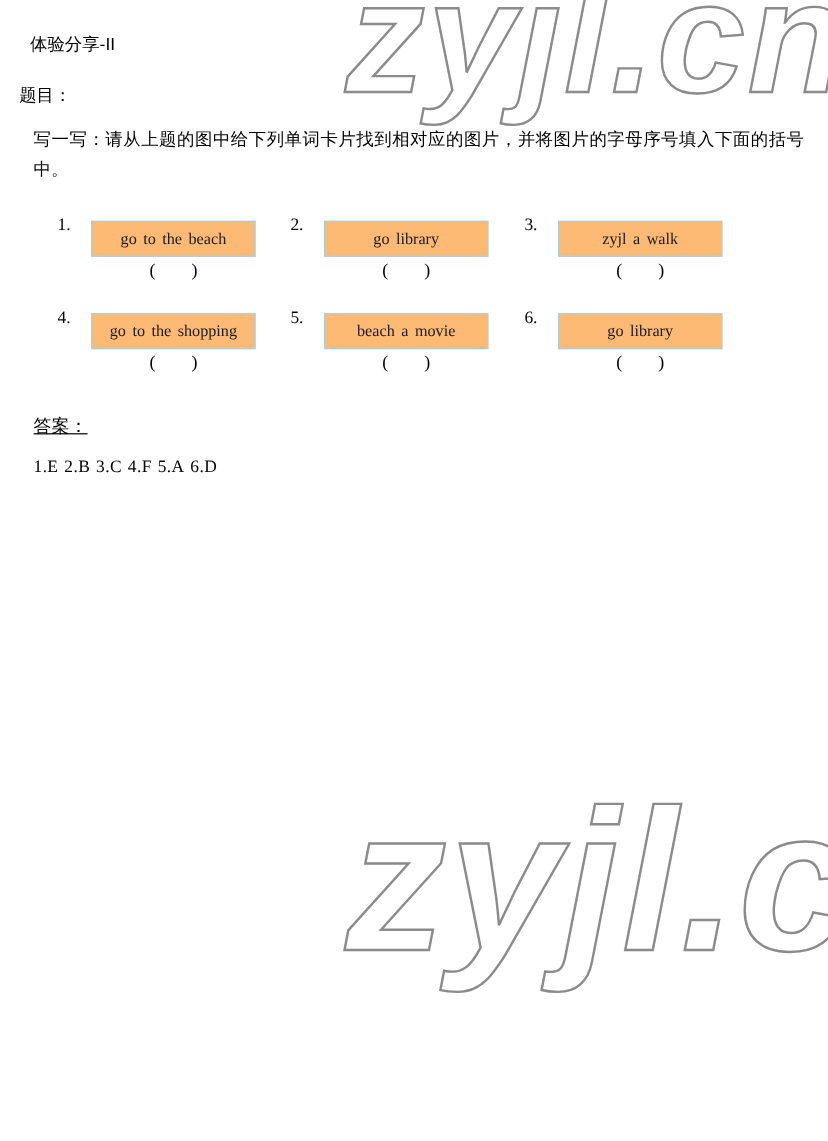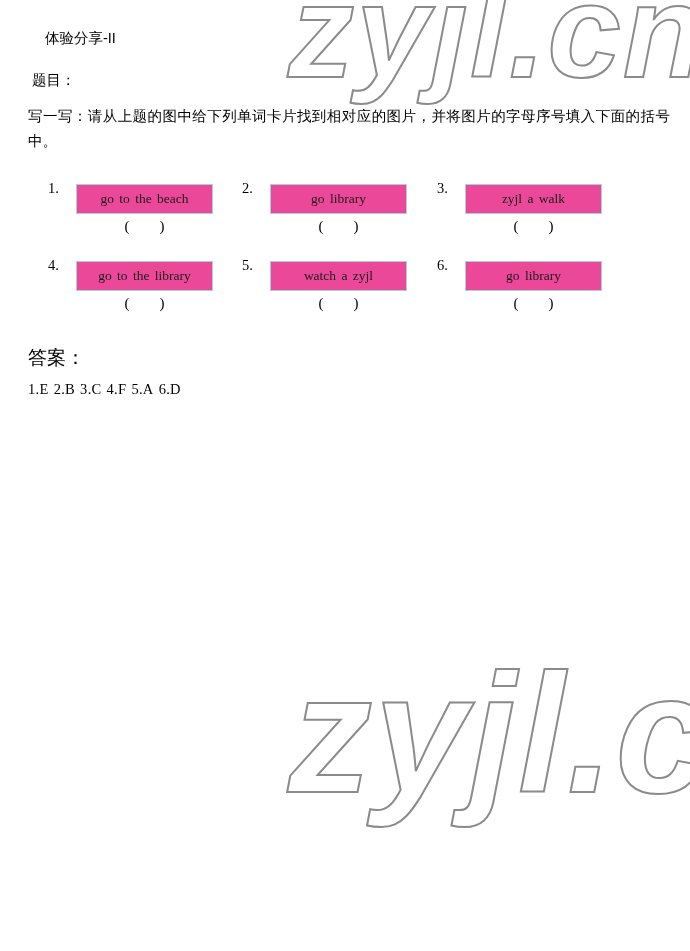--- a/index.html
+++ b/index.html
@@ -43,43 +43,42 @@
   }
 
   
   .page {
     position: relative;
     z-index: 2;
     padding: 0;
   }
   .doc-title {
     position: absolute;
-    left: 45px;
+    left: 25px;
     top: 28px;
     font-size: 14.5px;
     line-height: 1.4;
     white-space: nowrap;
   }
   .section-label {
     position: absolute;
-    left: 32px;
+    left: 16px;
     top: 70px;
     font-size: 14.5px;
     line-height: 1.4;
     white-space: nowrap;
   }
   .instruction {
     position: absolute;
     left: 28px;
     top: 105px;
     width: 642px;
     font-size: 14.5px;
     line-height: 1.75;
     text-align: justify;
-    font-family: Liberation Mono, monospace;
   }
 
   
   .cards {
     position: absolute;
     left: 0;
     top: 178px;
     width: 690px;
   }
   .card-row {
@@ -102,21 +101,21 @@
     font-size: 14.5px;
     color: #000;
   }
   .card-box {
     position: absolute;
     left: 28px;
     top: 6px;
     width: 137px;
     height: 30px;
     border: 1px solid #a8cfe0;
-    background: #ec4899;
+    background: #fdba74;
     display: flex;
     align-items: center;
     justify-content: center;
     box-sizing: border-box;
   }
   .card-text {
     font-family: "Liberation Serif", serif;
     font-size: 13.5px;
     color: #1a1a1a;
     word-spacing: 2px;
@@ -132,23 +131,24 @@
     font-size: 15px;
     color: #000;
     white-space: pre;
   }
 
   
   .answer-label {
     position: absolute;
     left: 28px;
     top: 345px;
-    font-size: 19px;
+    font-size: 15px;
     line-height: 1.4;
     white-space: nowrap;
+    text-decoration: underline;
   }
   .answer-values {
     position: absolute;
     left: 28px;
     top: 381px;
     font-family: "Liberation Serif", serif;
     font-size: 14.5px;
     letter-spacing: 0.3px;
     white-space: nowrap;
   }
@@ -193,29 +193,29 @@
           <span class="card-text">zyjl a walk</span>
         </div>
         <div class="card-blank">(        )</div>
       </div>
     </div>
 
     <div class="card-row">
       <div class="card-cell col1">
         <span class="card-num">4.</span>
         <div class="card-box">
-          <span class="card-text">go to the library</span>
+          <span class="card-text">go to the shopping</span>
         </div>
         <div class="card-blank">(        )</div>
       </div>
 
       <div class="card-cell col2">
         <span class="card-num">5.</span>
         <div class="card-box">
-          <span class="card-text">watch a zyjl</span>
+          <span class="card-text">beach a movie</span>
         </div>
         <div class="card-blank">(        )</div>
       </div>
 
       <div class="card-cell col3">
         <span class="card-num">6.</span>
         <div class="card-box">
           <span class="card-text">go library</span>
         </div>
         <div class="card-blank">(        )</div>

